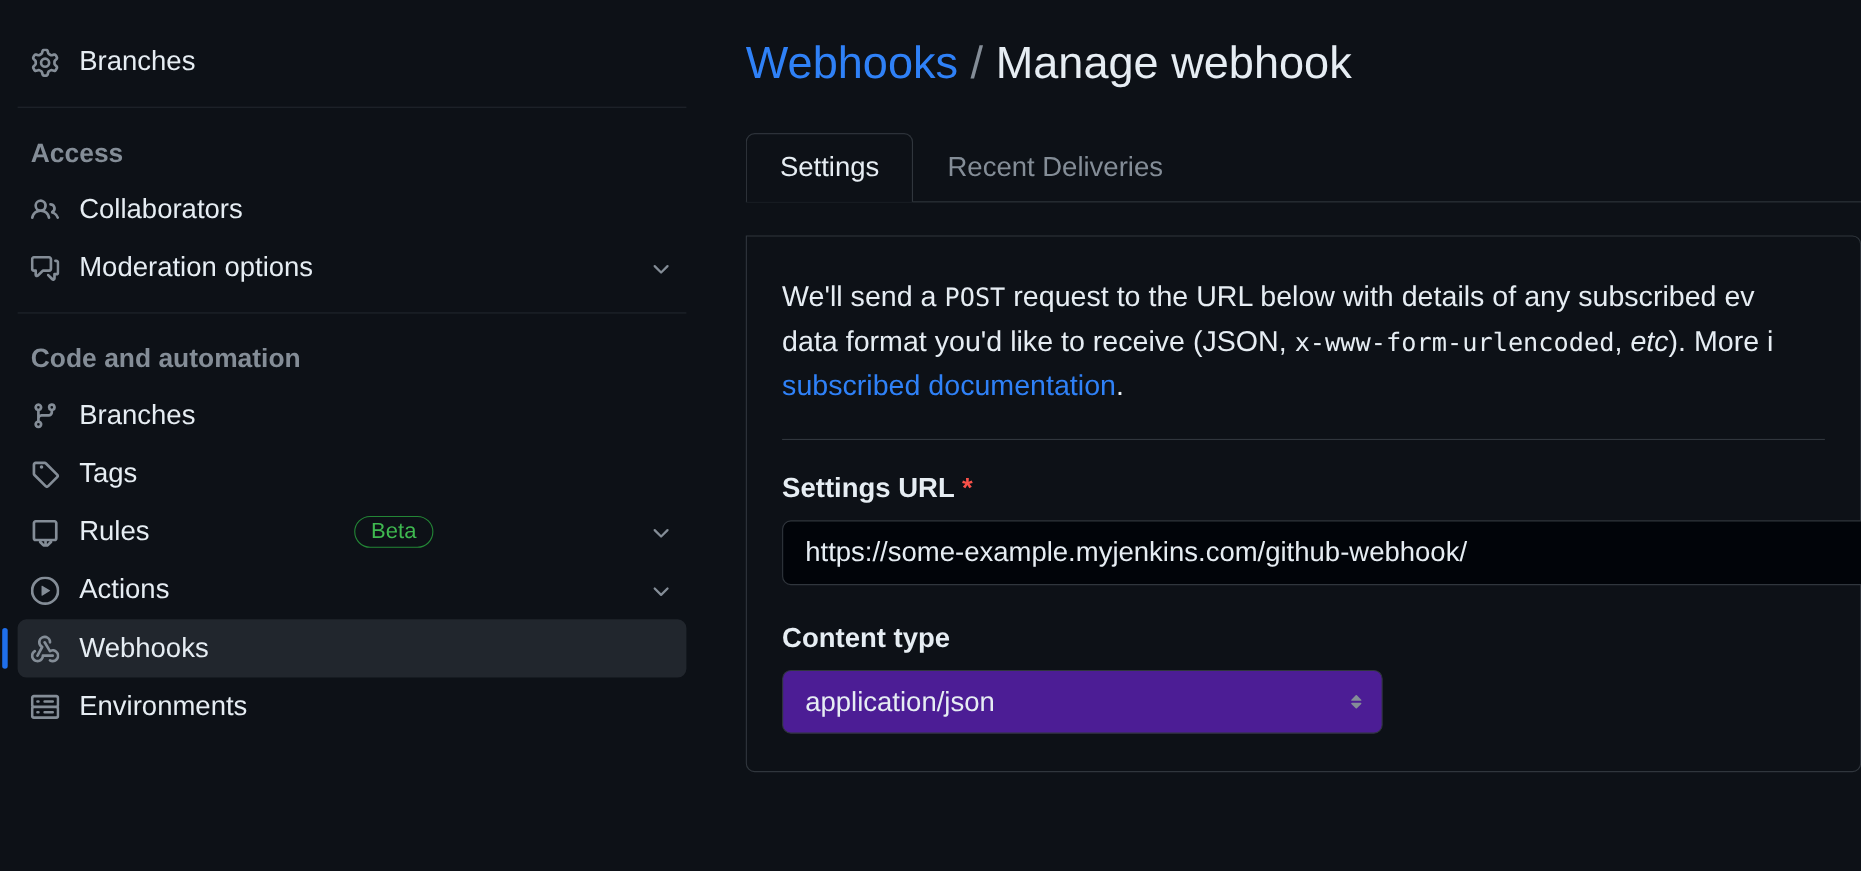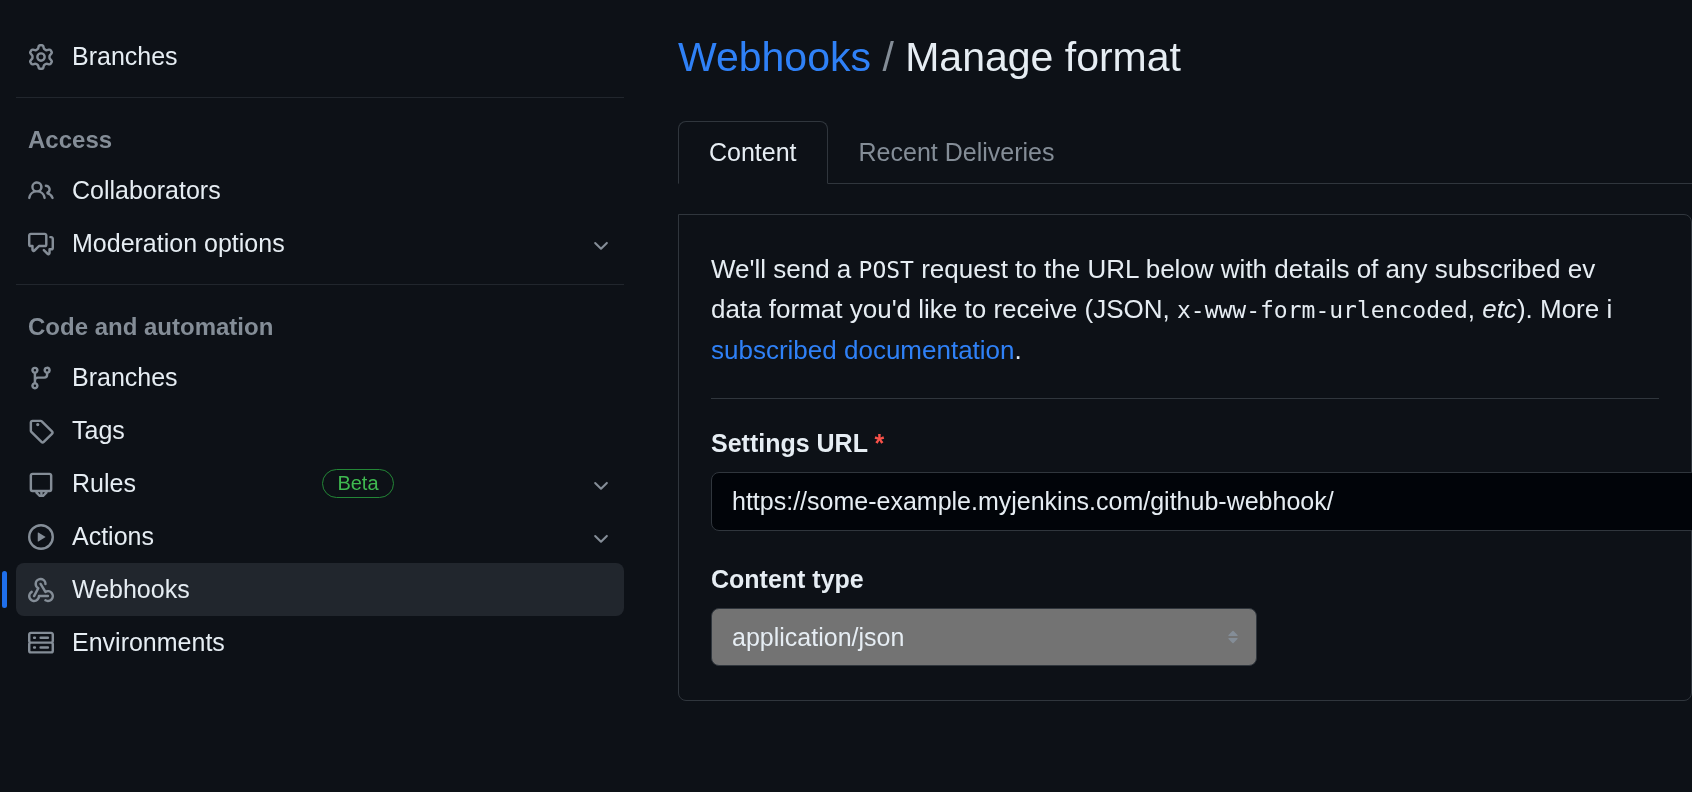--- a/index.html
+++ b/index.html
@@ -144,21 +144,21 @@
     color: #e6edf3;
     font-family: inherit;
     margin-bottom: 34px;
   }
   .select-wrap {
     position: relative;
     width: 546px;
   }
   .select-input {
     width: 100%;
-    background: #737373;
+    background: #4c1d95;
     border: 1px solid #30363d;
     border-radius: 8px;
     padding: 14px 42px 14px 20px;
     font-size: 25px;
     color: #e6edf3;
     font-family: inherit;
     appearance: none;
     cursor: pointer;
   }
   .select-caret {
@@ -282,25 +282,25 @@
         </svg>
     </span>
     <span>Environments</span>
   </div>
 </div>
 
 <div class="main">
   <div class="breadcrumb">
     <span class="link">Webhooks</span>
     <span class="sep">/</span>
-    <span class="current">Manage format</span>
+    <span class="current">Manage webhook</span>
   </div>
 
   <div class="tabs">
-    <div class="tab active">Content</div>
+    <div class="tab active">Settings</div>
     <div class="tab">Recent Deliveries</div>
   </div>
 
   <div class="pane">
     <div class="intro">
       <span>We'll send a </span><code>POST</code><span> request to the URL below with details of any subscribed ev</span><br>
       <span>data format you'd like to receive (JSON, </span><code>x-www-form-urlencoded</code><span>, </span><span class="etc">etc</span><span>). More i</span><br>
       <a>subscribed documentation</a><span>.</span>
     </div>
 

